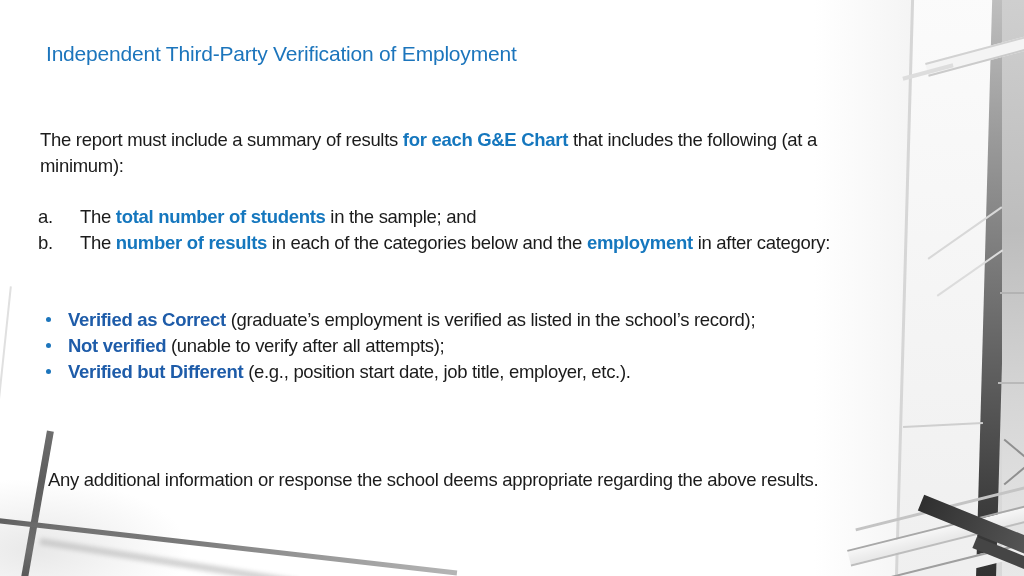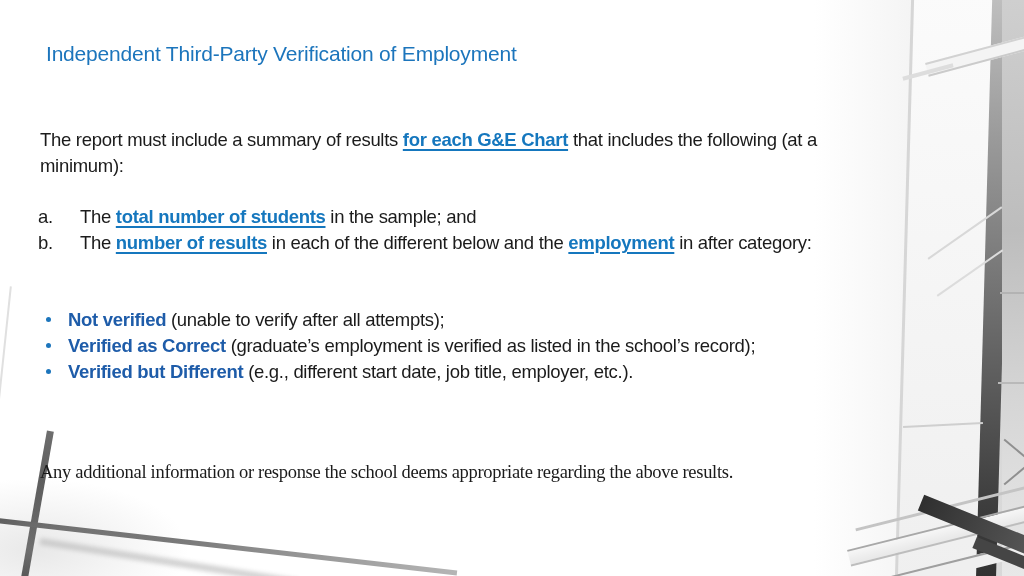--- a/index.html
+++ b/index.html
@@ -56,24 +56,24 @@
   .intro{left:40px;top:127px;width:845px;margin:0;}
   .lettered{left:38px;top:204px;width:808px;margin:0;padding:0;list-style:none;}
   .lettered li{display:flex;position:static;}
   .lettered .marker{width:42px;flex:0 0 42px;position:static;}
   .lettered .ltext{flex:1;position:static;}
   .bullets{left:46px;top:307px;width:812px;margin:0;padding:0;list-style:none;}
   .bullets li{display:flex;position:static;}
   .bullets .dot{flex:0 0 5px;width:5px;height:5px;border-radius:50%;
     background:var(--bullet-dot,#1c75bc);margin:10px 17px 0 0;position:static;}
   .bullets .btext{flex:1;position:static;}
-  .closing{left:40px;top:459px;width:885px;margin:0;font-family:Liberation Serif, serif;}
+  .closing{left:40px;top:459px;width:885px;margin:8px;}
   
   .run-plain{color:var(--body-text,#1b1b1b);}
-  .run-link{color:var(--link-blue,#1577be);font-weight:700;text-decoration:underline;
+  .run-link{color:var(--link-blue,#1577be);font-weight:700;
     text-decoration-thickness:2px;text-underline-offset:3px;cursor:pointer;}
   .run-term{color:var(--term-blue,#1e5ca9);font-weight:700;}
 </style>
 </head>
 <body>
 
 <div class="slide">
 
   <div class="bg" aria-hidden="true">
     <div class="bg-grad"></div>
@@ -107,34 +107,34 @@
 
   <p class="txt body-text intro"><span class="run-plain">The report must include a summary of results </span><span class="run-link">for each G&amp;E Chart</span><span class="run-plain"> that includes the following (at a minimum):</span></p>
 
   <ol class="txt body-text lettered">
     <li>
       <span class="marker">a.</span>
       <span class="ltext"><span class="run-plain">The </span><span class="run-link">total number of students</span><span class="run-plain"> in the sample; and</span></span>
     </li>
     <li>
       <span class="marker">b.</span>
-      <span class="ltext"><span class="run-plain">The </span><span class="run-link">number of results</span><span class="run-plain"> in each of the different below and the </span><span class="run-link">employment</span><span class="run-plain"> in after category:</span></span>
+      <span class="ltext"><span class="run-plain">The </span><span class="run-link">number of results</span><span class="run-plain"> in each of the categories below and the </span><span class="run-link">employment</span><span class="run-plain"> in after category:</span></span>
     </li>
   </ol>
 
   <ul class="txt body-text bullets">
     <li>
       <span class="dot"></span>
+      <span class="btext"><span class="run-term">Verified as Correct</span><span class="run-plain"> (graduate’s employment is verified as listed in the school’s record);</span></span>
+    </li>
+    <li>
+      <span class="dot"></span>
       <span class="btext"><span class="run-term">Not verified</span><span class="run-plain"> (unable to verify after all attempts);</span></span>
     </li>
     <li>
       <span class="dot"></span>
-      <span class="btext"><span class="run-term">Verified as Correct</span><span class="run-plain"> (graduate’s employment is verified as listed in the school’s record);</span></span>
-    </li>
-    <li>
-      <span class="dot"></span>
-      <span class="btext"><span class="run-term">Verified but Different</span><span class="run-plain"> (e.g., different start date, job title, employer, etc.).</span></span>
+      <span class="btext"><span class="run-term">Verified but Different</span><span class="run-plain"> (e.g., position start date, job title, employer, etc.).</span></span>
     </li>
   </ul>
 
   <p class="txt body-text closing"><span class="run-plain">Any additional information or response the school deems appropriate regarding the above results.</span></p>
 
 </div>
 
 </body></html>

